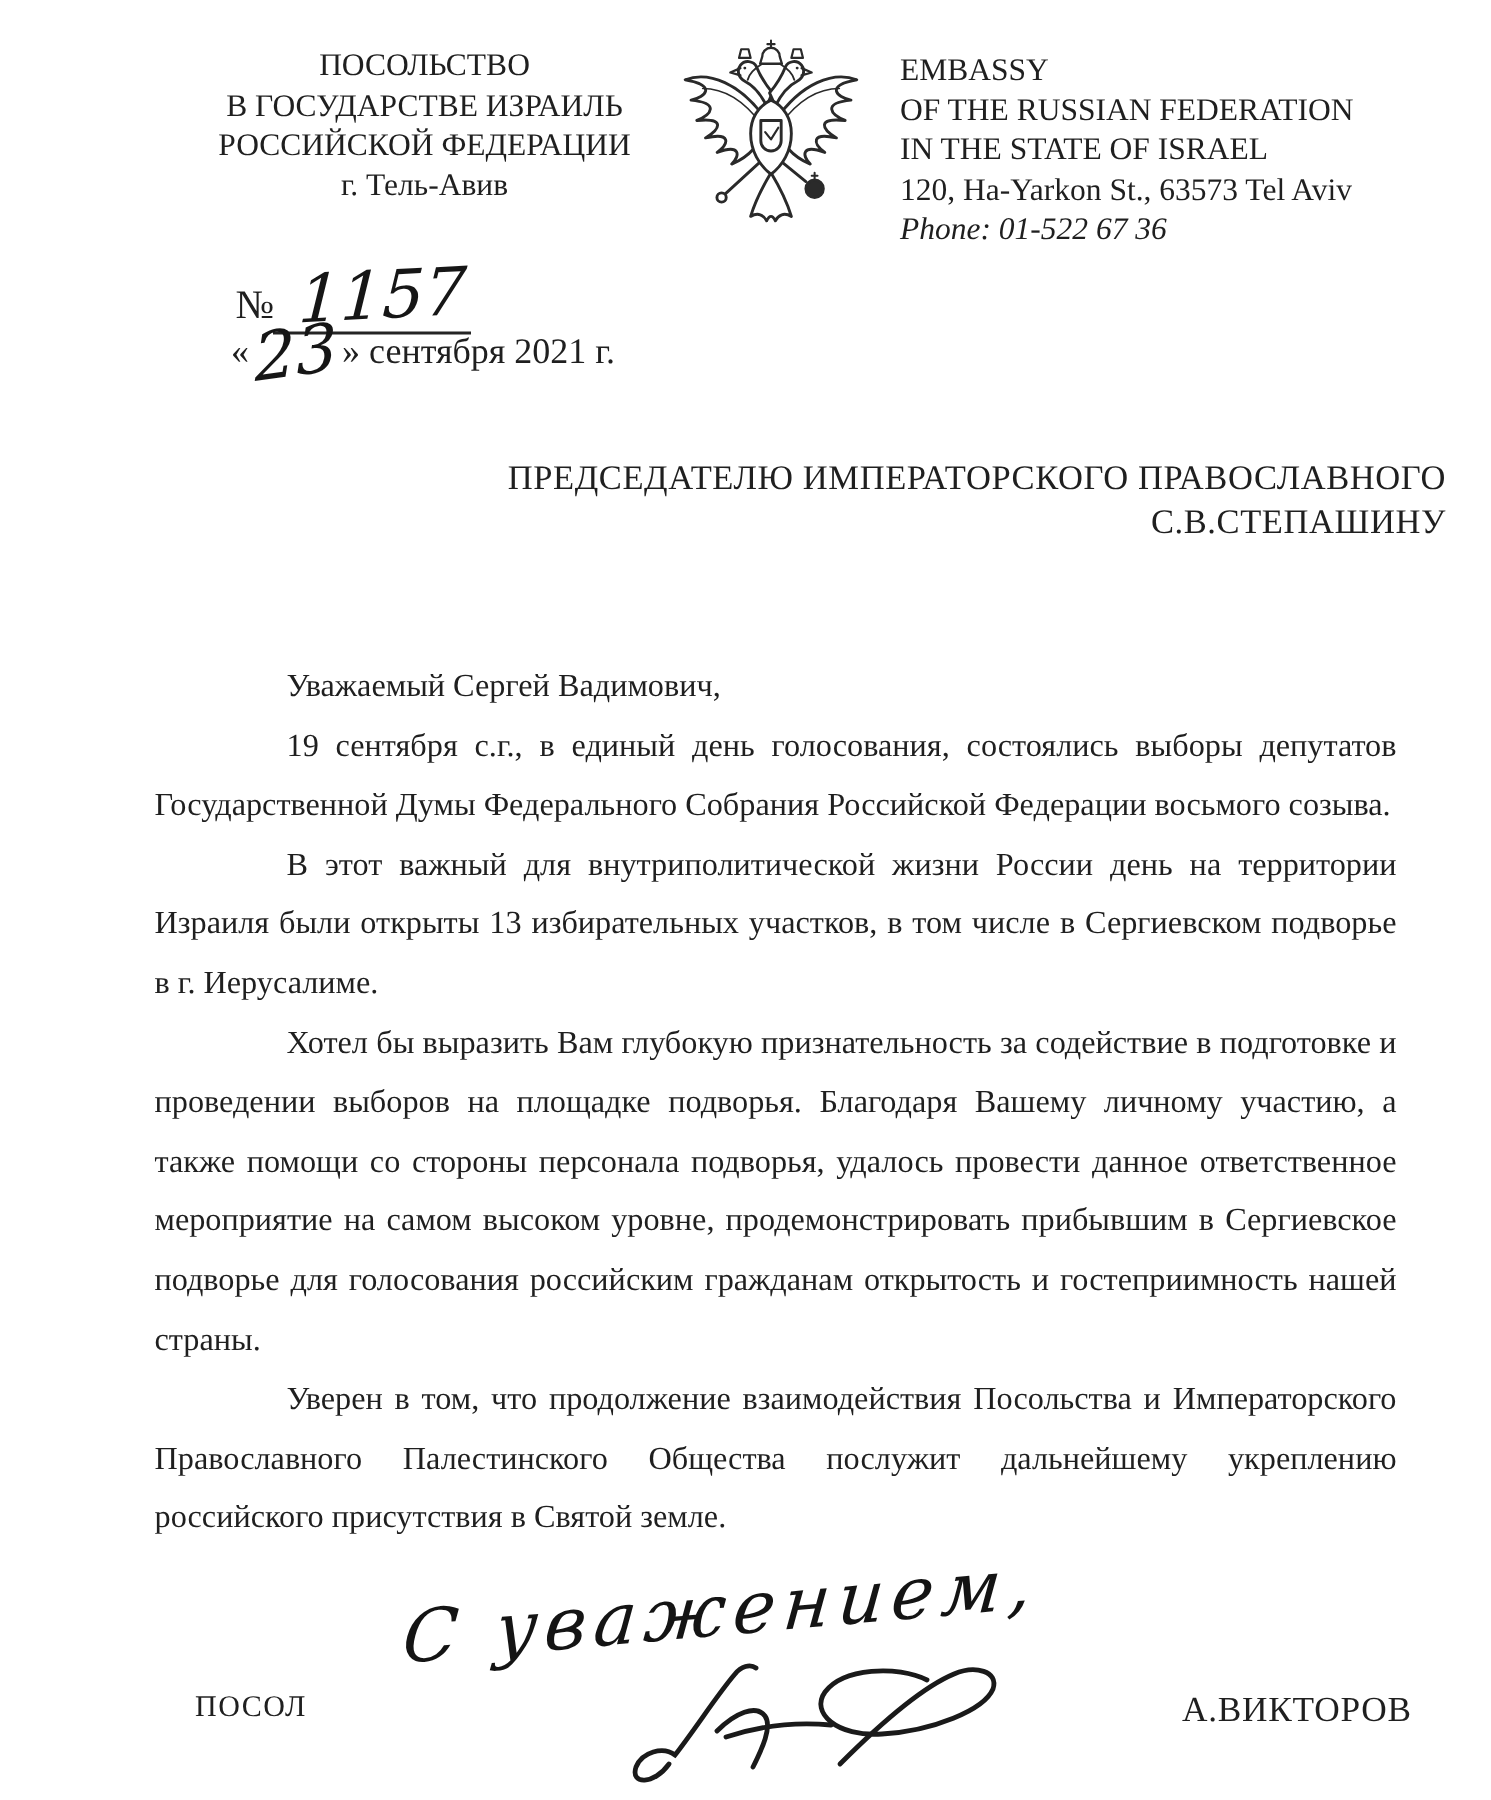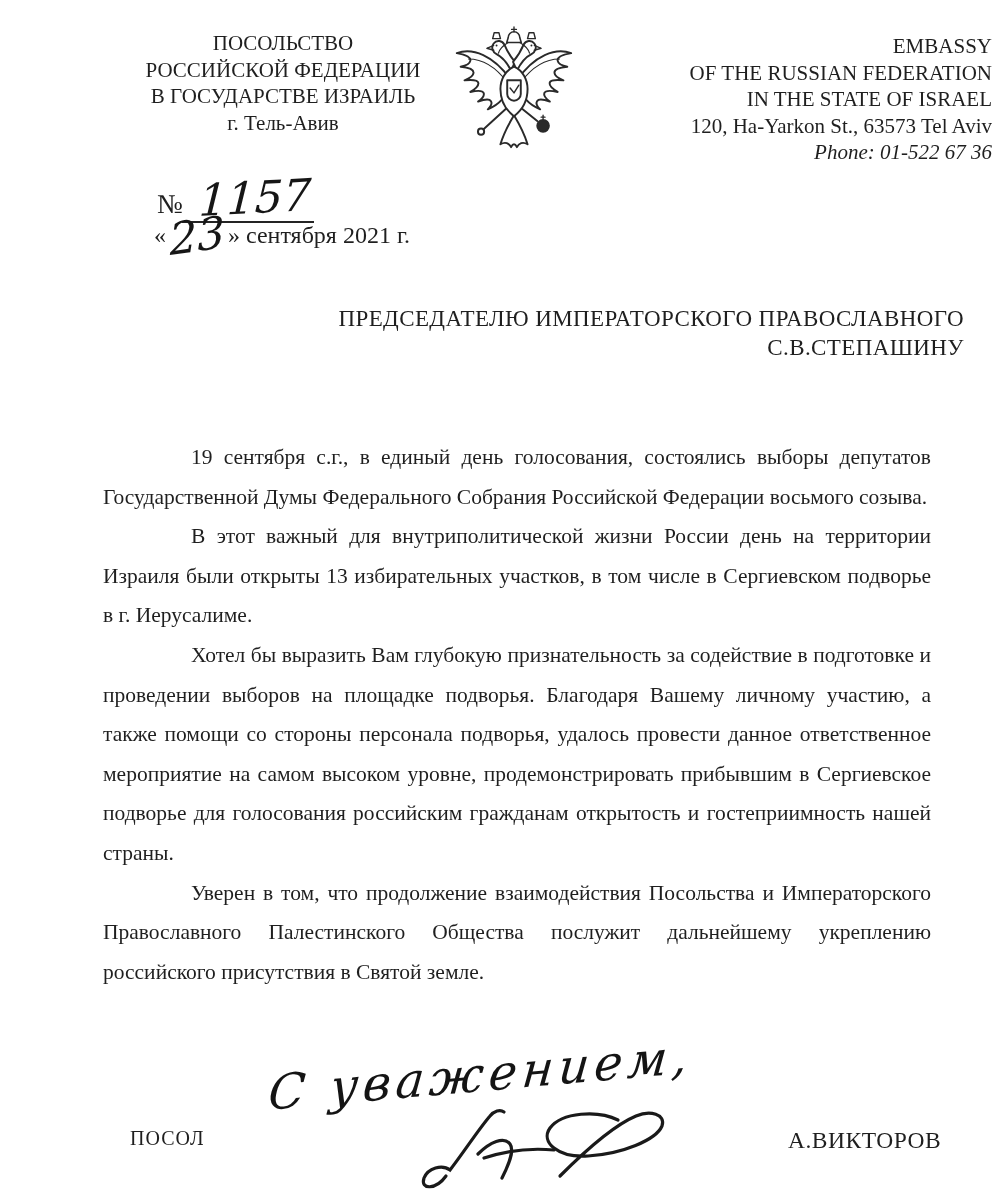--- a/index.html
+++ b/index.html
@@ -2,21 +2,21 @@
 <html><head>
 <meta charset="utf-8">
 <style>
   html,body{margin:0;padding:0;background:#ffffff;}
   .page{
     position:relative;width:994px;height:1200px;background:#ffffff;
     font-family:"Liberation Serif","DejaVu Serif",serif;color:#1f1f1f;overflow:hidden;
   }
   .hdr-left{position:absolute;left:118px;top:30px;width:330px;text-align:center;
     font-size:21px;line-height:26.5px;}
-  .hdr-right{position:absolute;left:600px;top:33px;width:392px;text-align:right;
+  .hdr-right{position:absolute;left:600px;top:33px;width:392px;text-align:left;
     font-size:21px;line-height:26.5px;}
   .hdr-line{white-space:nowrap;}
   .it{font-style:italic;}
   .emblem{position:absolute;left:451px;top:24px;width:126px;height:132px;}
   .refno{position:absolute;left:157px;top:176px;font-size:27px;white-space:nowrap;}
   .hw{font-style:italic;color:#161616;display:inline-block;
       font-family:"DejaVu Serif","Liberation Serif",serif;}
   .hw-num{font-size:44px;transform:rotate(-3deg) skewX(-6deg);margin-left:16px;line-height:1;}
   .ref-underline{position:absolute;left:182px;top:221px;width:132px;height:2px;background:#242424;}
   .dateline{position:absolute;left:154px;top:206px;font-size:24px;white-space:nowrap;}
@@ -34,22 +34,22 @@
   .signoff-right{position:absolute;left:788px;top:1127px;font-size:23.5px;letter-spacing:0.5px;}
   .signature{position:absolute;left:412px;top:1102px;width:310px;height:98px;}
 </style>
 </head>
 <body>
 
 <div class="page">
 
   <div class="hdr-left">
     <div class="hdr-line">ПОСОЛЬСТВО</div>
+    <div class="hdr-line">В ГОСУДАРСТВЕ ИЗРАИЛЬ</div>
     <div class="hdr-line">РОССИЙСКОЙ ФЕДЕРАЦИИ</div>
-    <div class="hdr-line">В ГОСУДАРСТВЕ ИЗРАИЛЬ</div>
     <div class="hdr-line">г. Тель-Авив</div>
   </div>
 
   <div class="emblem">
     <svg viewBox="0 0 130 132" width="126" height="132">
       <g fill="#ffffff" stroke="#2a2a2a" stroke-width="2" stroke-linejoin="round" stroke-linecap="round">
 
         <path d="M62,56 C44,30 22,22 6,28 C28,32 20,40 10,42 C30,44 24,52 14,56 C34,54 30,62 20,68 C38,64 36,72 28,78 C44,72 44,80 38,86 C52,80 56,72 60,64 Z"></path>
 
         <path d="M68,56 C86,30 108,22 124,28 C102,32 110,40 120,42 C100,44 106,52 116,56 C96,54 100,62 110,68 C92,64 94,72 102,78 C86,72 86,80 92,86 C78,80 74,72 70,64 Z"></path>
@@ -101,20 +101,21 @@
 
   <div class="dateline"><span>«</span><span class="hw hw-day">23</span><span>»</span><span> сентября 2021 г.</span>
   </div>
 
   <div class="addressee">
     <div>ПРЕДСЕДАТЕЛЮ ИМПЕРАТОРСКОГО ПРАВОСЛАВНОГО</div>
     <div>С.В.СТЕПАШИНУ</div>
   </div>
 
   <div class="body-text">
+    <p>Уважаемый Сергей Вадимович,</p>
     <p>19 сентября с.г., в единый день голосования, состоялись выборы депутатов Государственной Думы Федерального Собрания Российской Федерации восьмого созыва.</p>
     <p>В этот важный для внутриполитической жизни России день на территории Израиля были открыты 13 избирательных участков, в том числе в Сергиевском подворье в г. Иерусалиме.</p>
     <p>Хотел бы выразить Вам глубокую признательность за содействие в подготовке и проведении выборов на площадке подворья. Благодаря Вашему личному участию, а также помощи со стороны персонала подворья, удалось провести данное ответственное мероприятие на самом высоком уровне, продемонстрировать прибывшим в Сергиевское подворье для голосования российским гражданам открытость и гостеприимность нашей страны.</p>
     <p>Уверен в том, что продолжение взаимодействия Посольства и Императорского Православного Палестинского Общества послужит дальнейшему укреплению российского присутствия в Святой земле.</p>
   </div>
 
   <div class="closing-greeting">С уважением,</div>
 
   <div class="signature">
     <svg viewBox="0 0 310 98" width="310" height="98">

